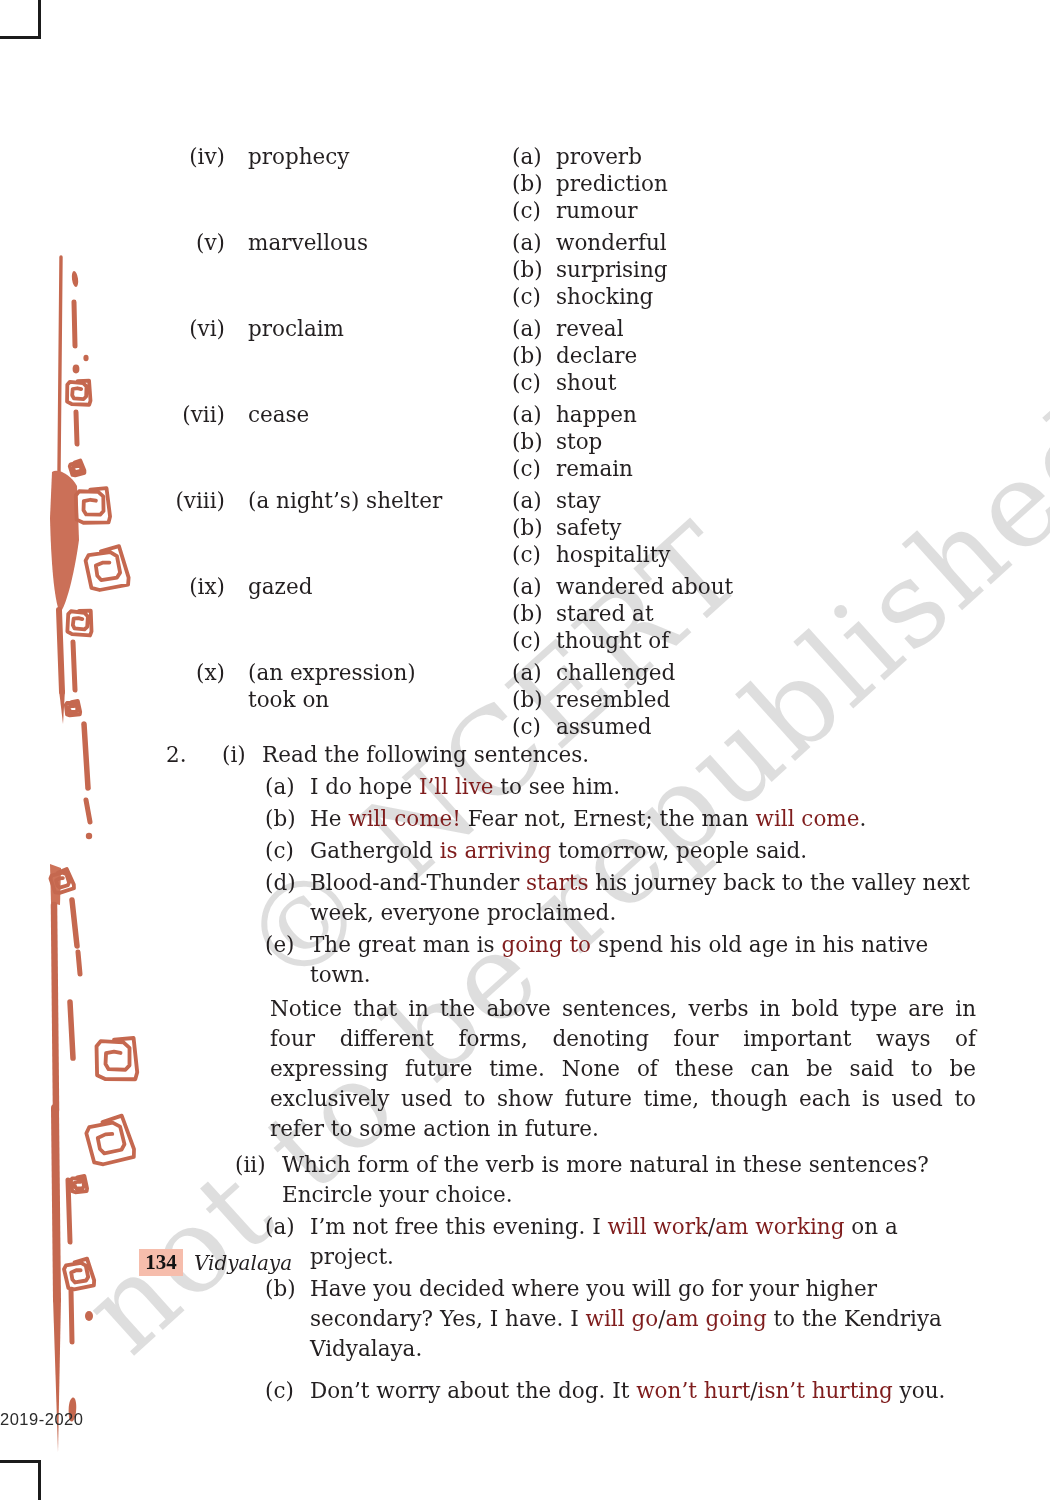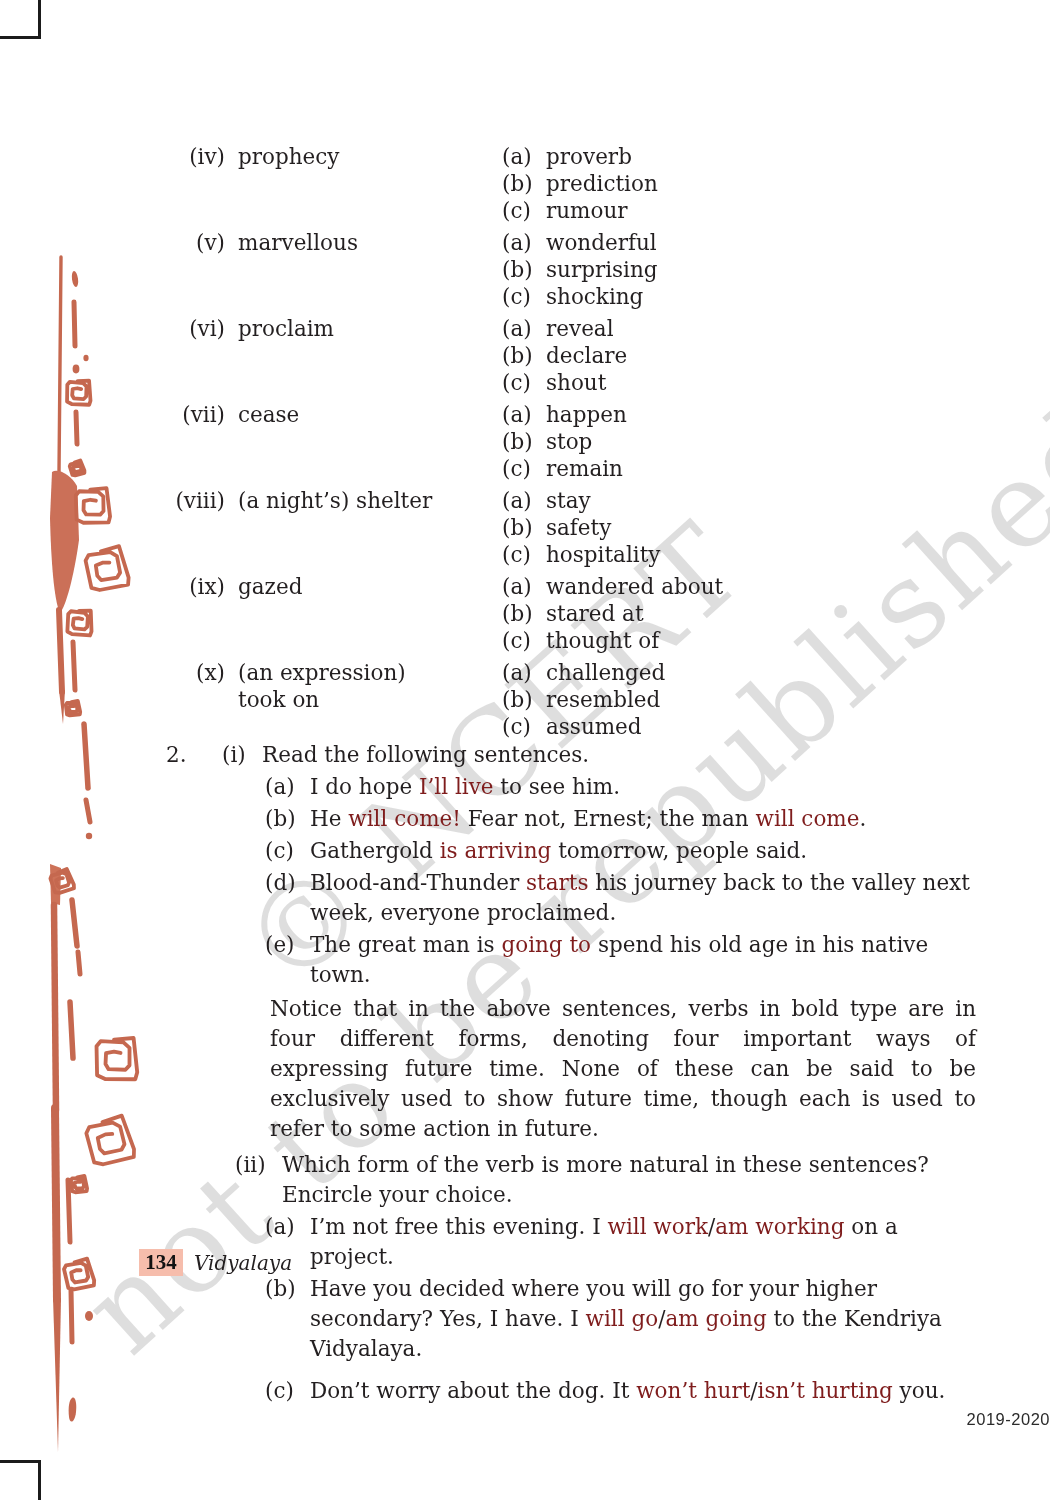--- a/index.html
+++ b/index.html
@@ -19,21 +19,21 @@
     font-size:118px;line-height:1.4;letter-spacing:3px;
     color:rgba(20,18,18,0.14);white-space:pre;text-align:center;
     font-family:"DejaVu Serif",serif;pointer-events:none;
   }
   .border-art{position:absolute;left:0;top:0;z-index:1;}
   .content{position:absolute;left:0;top:13px;width:1050px;height:1500px;z-index:2;}
   
   .vocab{position:absolute;left:166px;top:130px;font-size:21.5px;line-height:27px;}
   .vocab-row{display:flex;margin-bottom:5px;}
   .vocab-num{width:59px;text-align:right;flex:none;}
-  .vocab-term{width:264px;margin-left:13px;flex:none;}
+  .vocab-term{width:264px;margin-left:23px;flex:none;}
   .vocab-opts{flex:none;}
   .opt-row{display:flex;}
   .opt-letter{width:44px;flex:none;}
   
   .ex2{position:absolute;left:166px;top:727px;width:816px;font-size:21.5px;line-height:30px;}
   .ex2-head{display:flex;}
   .ex2-num{width:56px;flex:none;}
   .ex2-ilabel{width:40px;flex:none;}
   .sentences{margin-left:99px;}
   .sent{display:flex;margin-top:2px;}
@@ -44,21 +44,21 @@
   .ex2-iilabel{width:47px;flex:none;}
   .ex2-iinstr{max-width:715px;}
   [data-name="part-ii-sentences"] .sent:nth-child(3){margin-top:12px;}
   .hl{color:#7f1d1d;}
   
   .page-badge{position:absolute;left:139px;top:1236px;width:44px;height:27px;z-index:2;
     background:#f6bdac;color:#121212;text-align:center;line-height:27px;
     font-family:Liberation Serif, serif;font-weight:bold;font-size:21px;}
   .book-title{position:absolute;left:194px;top:1238px;z-index:2;
     font-style:italic;font-size:20px;color:#231f20;}
-  .year-foot{position:absolute;left:0;right:0;top:1397px;z-index:2;text-align:right;
+  .year-foot{position:absolute;left:0;right:0;top:1397px;z-index:2;text-align:left;
     font-family:"Liberation Sans","DejaVu Sans",sans-serif;font-size:16.5px;
     letter-spacing:0.5px;color:#2b2b2b;}
 </style>
 </head>
 <body>
 
 <div class="page" data-name="textbook-page">
 
   <div class="crop-tl" data-name="crop-mark-top-left-icon"></div>
   <div class="crop-bl" data-name="crop-mark-bottom-left-icon"></div>

